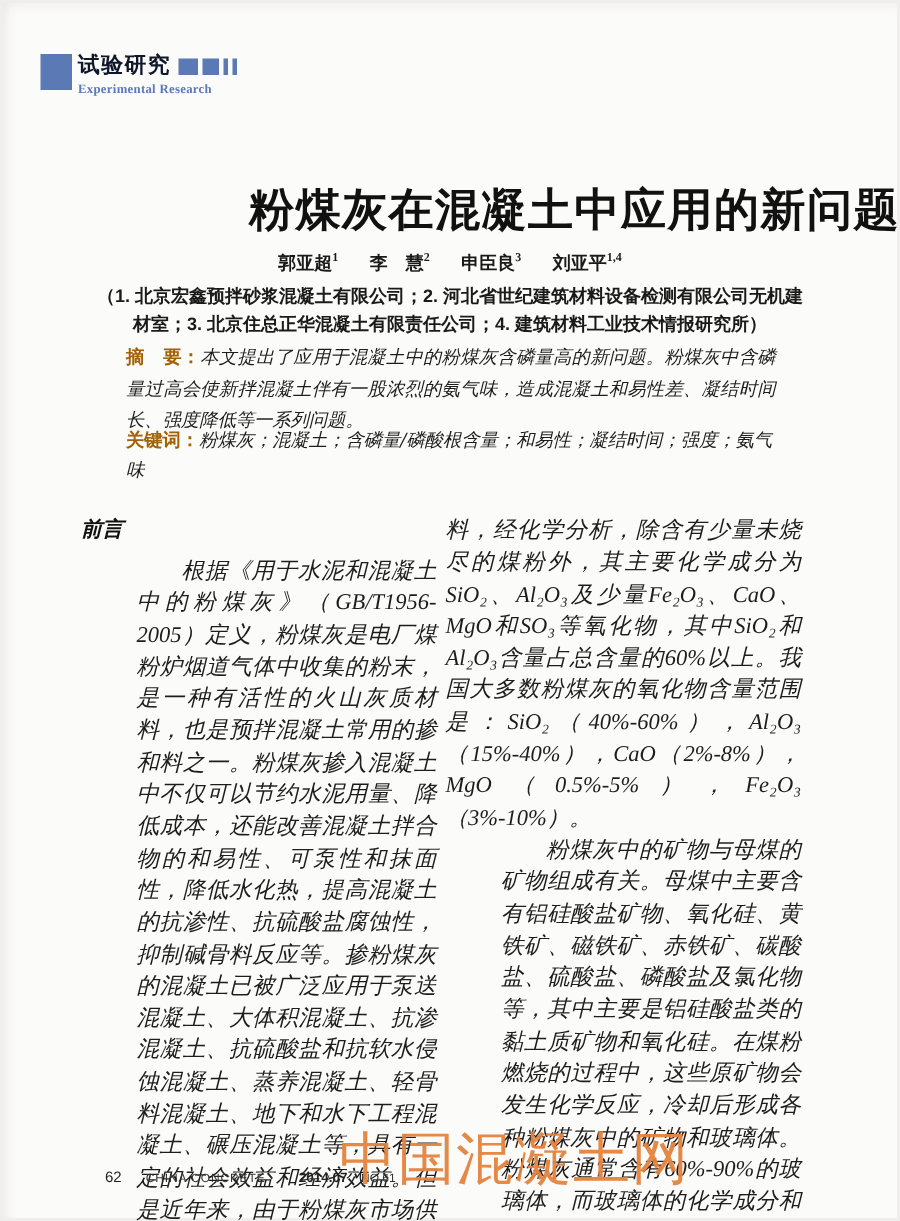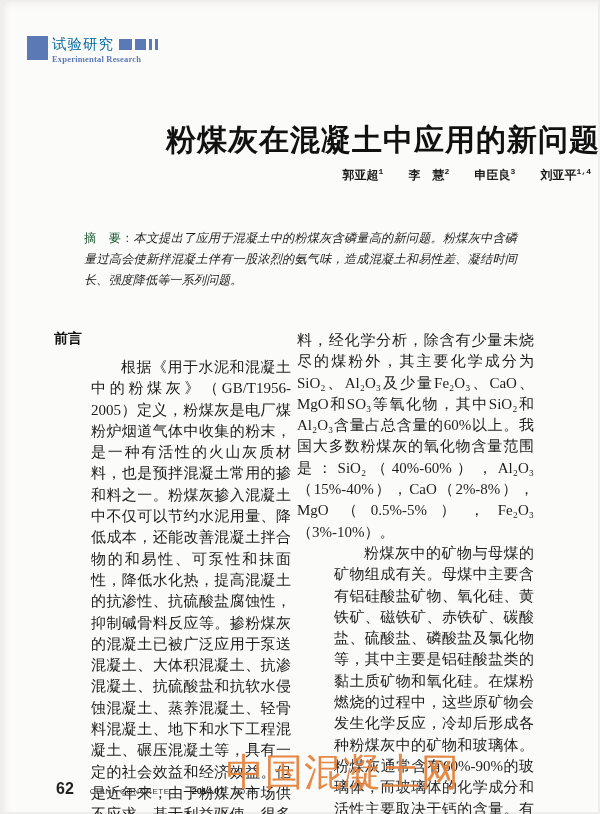--- a/index.html
+++ b/index.html
@@ -16,73 +16,73 @@
     box-shadow: inset 0 0 0 2px #efeeec, inset 8px 0 10px -6px #e3e2df, inset 0 8px 10px -6px #eceae7;
   }
 
   
   .badge { position: absolute; top: 36px; left: 27px; display: flex; align-items: flex-start; }
   .badge-square { width: 21px; height: 24px; background: #5b79b4; margin-right: 4px; }
   .badge-body { display: flex; flex-direction: column; }
   .badge-row { display: flex; align-items: center; height: 16px; }
   .badge-cn {
     font-family: "Liberation Sans", sans-serif;
-    font-weight: 400; font-size: 14.5px; color: #0369a1; letter-spacing: 1px; line-height: 1;
+    font-weight: 700; font-size: 14.5px; color: #0f172a; letter-spacing: 1px; line-height: 1;
   }
   .badge-blocks { display: flex; align-items: center; margin-left: 5px; }
   .badge-blocks i { display: block; background: #5b79b4; margin-right: 3px; }
   .badge-blocks .b1 { width: 13px; height: 11px; }
   .badge-blocks .b2 { width: 11px; height: 11px; }
   .badge-blocks .b3, .badge-blocks .b4 { width: 3px; height: 11px; }
   .badge-en {
     font-family: Liberation Serif, serif;
     font-weight: 700; font-size: 8.5px; color: #5b79b4; margin-top: 2px; letter-spacing: 0.2px;
   }
 
   
   .title {
     position: absolute; top: 120px; left: 0; width: 100%;
     text-align: right; margin: 0;
     font-family: "Liberation Sans", "DejaVu Sans", sans-serif;
     font-weight: 700; font-size: 30px; color: #111; letter-spacing: 1px;
   }
   .authors {
     position: absolute; top: 167px; left: 0; width: 100%;
-    text-align: right;
-    font-family: Liberation Mono, monospace;
+    text-align: center;
+    font-family: Liberation Serif, serif;
     font-weight: 700; font-size: 12px; color: #1a1a1a;
   }
   .authors .author { margin: 0 9px; }
   .authors sup { font-size: 8px; }
   .affil {
     position: absolute; top: 188px; left: 0; width: 100%;
     text-align: center;
     font-family: "Liberation Sans", sans-serif;
     font-weight: 700; font-size: 12px; color: #1a1a1a; line-height: 19px;
   }
 
   
   .abstract {
     position: absolute; top: 228px; left: 84px; width: 433px; margin: 0;
     font-size: 12.2px; line-height: 21px; text-align: justify;
   }
   .abs-label, .kw-label {
     font-family: "Liberation Sans", sans-serif;
-    font-weight: 400; font-style: normal; color: #14532d;
+    font-weight: 700; font-style: normal; color: #a16207;
   }
   .abs-text, .kw-text { font-style: italic; font-family: "DejaVu Serif", serif; }
   .keywords {
     position: absolute; top: 283px; left: 84px; width: 433px; margin: 0;
     font-size: 12.2px; line-height: 20px;
   }
 
   
   .columns {
-    position: absolute; top: 330px; left: 54px; width: 492px; height: 447px;
-    display: flex; gap: 6px;
+    position: absolute; top: 344px; left: 54px; width: 492px; height: 447px;
+    display: flex; gap: 6px; font-style: italic;
   }
   .col { width: 237px; position: relative; }
   .col p {
     margin: 0; font-size: 15px; line-height: 21.3px; text-align: justify;
     color: #1d1d1d;
   }
   .col p.indent { text-indent: 2em; margin-left: 37px; }
   h2.h-intro, h2.h-sec {
     font-family: "Liberation Sans", sans-serif;
     font-size: 14px; font-weight: 700; color: #111; margin: 0 0 9px 0;
@@ -98,21 +98,21 @@
     font-family: "Liberation Sans", sans-serif;
     font-size: 9.5px !important; color: #333; line-height: 14px !important; text-align: left !important;
   }
 
   
   .footer {
     position: absolute; top: 780px; left: 56px;
     display: flex; align-items: baseline;
     font-family: "Liberation Sans", sans-serif; color: #222;
   }
-  .pageno { font-size: 16px; font-weight: 700; margin-right: 16px; }
+  .pageno { font-size: 10px; font-weight: 400; margin-right: 16px; margin-left: 14px; }
   .journal { font-size: 8px; letter-spacing: 0.6px; margin-right: 22px; color: #333; }
   .issue { font-size: 9px; font-weight: 700; margin-right: 9px; }
   .no { font-size: 8px; color: #333; }
 
   
   .watermark {
     position: absolute; top: 747px; left: 226px;
     font-family: "Liberation Serif", serif;
     font-size: 38px; color: #e4833e; letter-spacing: 1px; white-space: nowrap;
     opacity: 0.95;
@@ -141,25 +141,32 @@
 
   <h1 class="title">粉煤灰在混凝土中应用的新问题</h1>
 
   <div class="authors">
     <span class="author"><span>郭亚超</span><sup>1</sup></span>
     <span class="author"><span>李　慧</span><sup>2</sup></span>
     <span class="author"><span>申臣良</span><sup>3</sup></span>
     <span class="author"><span>刘亚平</span><sup>1,4</sup></span>
   </div>
 
+  <div class="affil">
+    <div>（1. 北京宏鑫预拌砂浆混凝土有限公司；2. 河北省世纪建筑材料设备检测有限公司无机建</div>
+    <div>材室；3. 北京住总正华混凝土有限责任公司；4. 建筑材料工业技术情报研究所）</div>
+  </div>
 
   <p class="abstract">
     <span class="abs-label">摘　要：</span><span class="abs-text">本文提出了应用于混凝土中的粉煤灰含磷量高的新问题。粉煤灰中含磷量过高会使新拌混凝土伴有一股浓烈的氨气味，造成混凝土和易性差、凝结时间长、强度降低等一系列问题。</span>
   </p>
 
+  <p class="keywords">
+    <span class="kw-label">关键词：</span><span class="kw-text">粉煤灰；混凝土；含磷量/磷酸根含量；和易性；凝结时间；强度；氨气味</span>
+  </p>
 
   <div class="columns">
 
     <div class="col">
       <h2 class="h-intro">前言</h2>
       <p class="indent">根据《用于水泥和混凝土中的粉煤灰》（GB/T1956-2005）定义，粉煤灰是电厂煤粉炉烟道气体中收集的粉末，是一种有活性的火山灰质材料，也是预拌混凝土常用的掺和料之一。粉煤灰掺入混凝土中不仅可以节约水泥用量、降低成本，还能改善混凝土拌合物的和易性、可泵性和抹面性，降低水化热，提高混凝土的抗渗性、抗硫酸盐腐蚀性，抑制碱骨料反应等。掺粉煤灰的混凝土已被广泛应用于泵送混凝土、大体积混凝土、抗渗混凝土、抗硫酸盐和抗软水侵蚀混凝土、蒸养混凝土、轻骨料混凝土、地下和水下工程混凝土、碾压混凝土等，具有一定的社会效益和经济效益。但是近年来，由于粉煤灰市场供不应求，基于利益驱使，很多品质较差的粉煤灰流入市场，这类粉煤灰生产企业在粉煤灰生产时，添加了对混凝土有害的无机矿物组分，致使粉煤灰在预拌混凝土中的应用出现了很多新问题。本文就某些预拌混凝土公司在使用这类粉煤灰后所产生的一些问题谈谈看法，供同行参考。</p>
       <h2 class="h-sec">3 粉煤灰的基本特性及激发机理</h2>
 
     </div>
 

